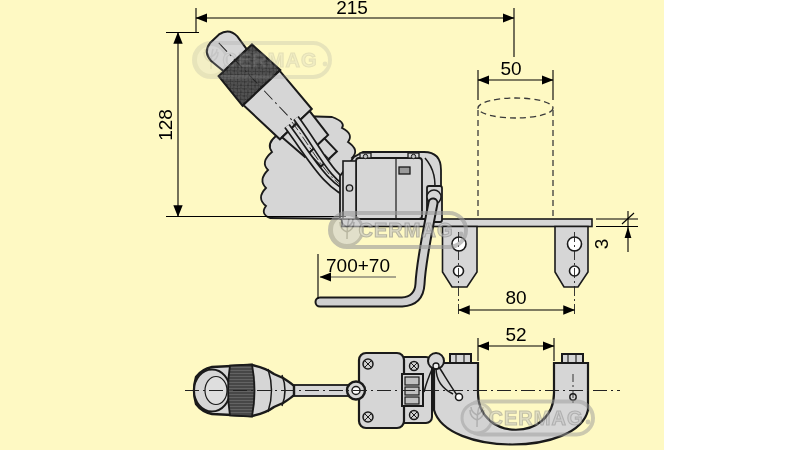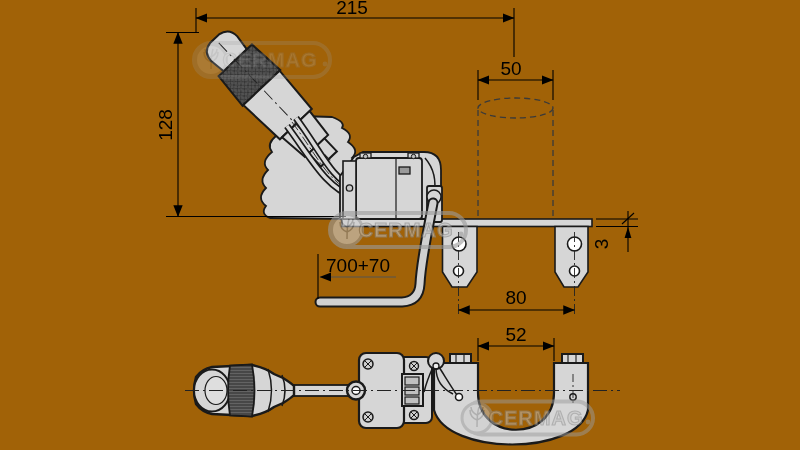--- a/index.html
+++ b/index.html
@@ -1,16 +1,16 @@
 <!DOCTYPE html>
 <html><head>
 <meta charset="utf-8">
 <style>
   html,body{margin:0;padding:0;background:#fff;}
-  .stage{position:relative;width:800px;height:450px;background:#a16207;overflow:hidden;
+  .stage{position:relative;width:664px;height:450px;background:#fef9c3;overflow:hidden;
          font-family:"Liberation Sans",sans-serif;}
   svg{display:block;}
   .dim{font:19px "Liberation Sans",sans-serif;fill:#000;}
   .wmtxt{font:bold 20px "Liberation Sans",sans-serif;letter-spacing:1px;
          fill:#c6c6c6;stroke:#8a8a8a;stroke-width:1.1px;}
 </style>
 </head>
 <body>
 
 <div class="stage">

